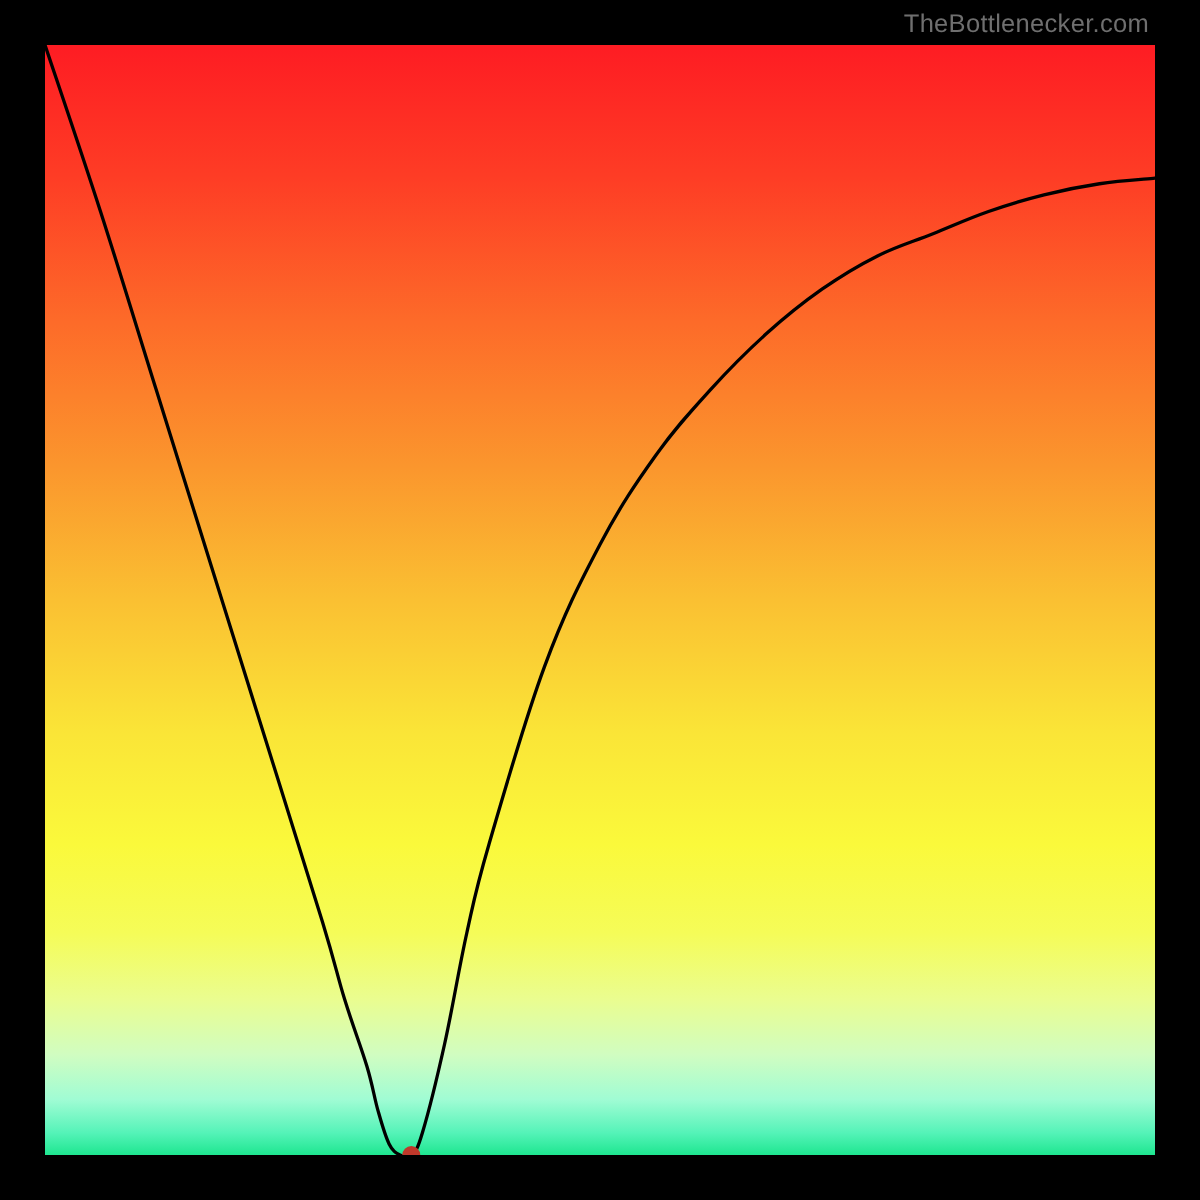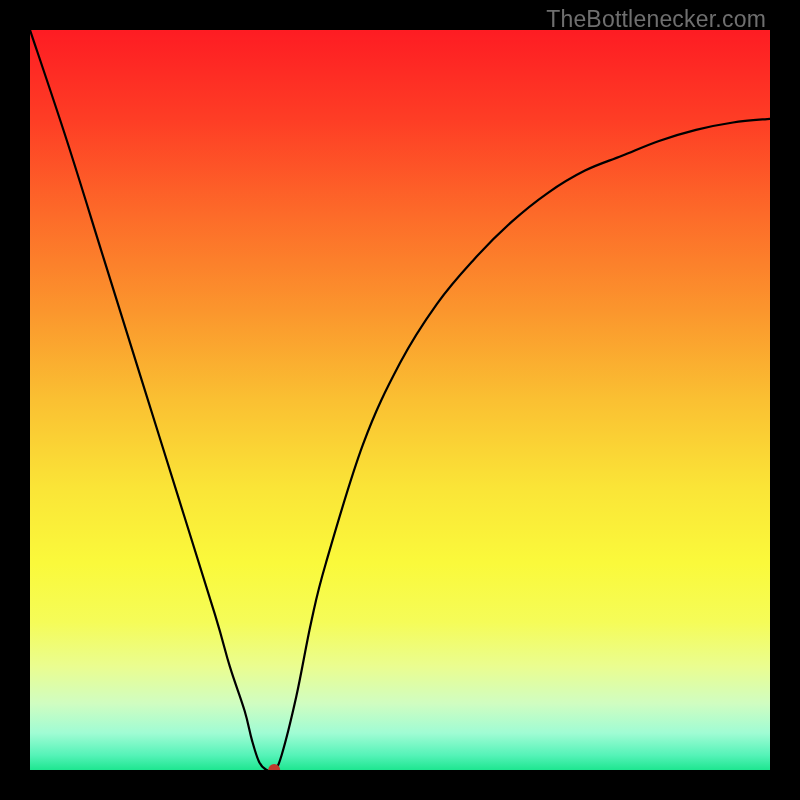--- a/index.html
+++ b/index.html
@@ -33,21 +33,21 @@
     position: absolute;
     inset: 0;
     width: 100%;
     height: 100%;
   }
   .watermark {
     position: absolute;
     top: 6px;
     right: 34px;
     color: #6f6f6f;
-    font-size: 23px;
+    font-size: 17px;
     font-weight: 500;
     letter-spacing: 0.2px;
     user-select: none;
     margin-left: 32px;
   }
 </style>
 </head>
 <body>
 
 <div class="frame">

